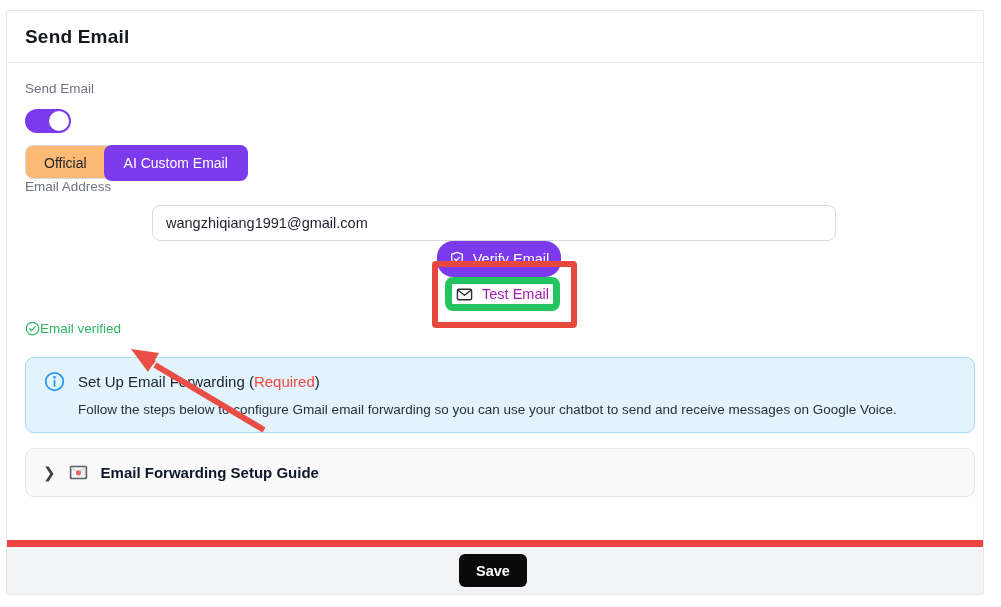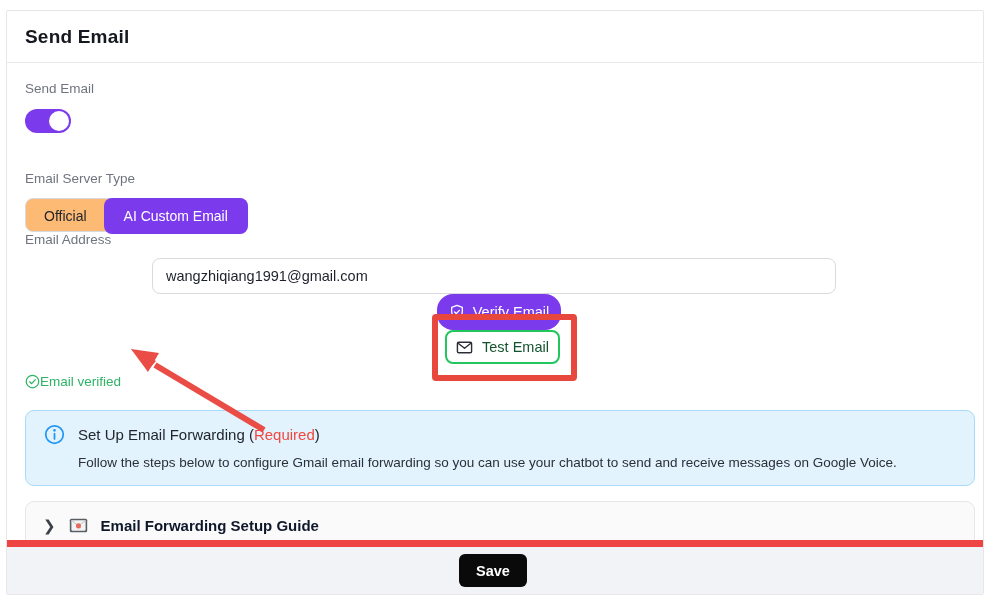--- a/index.html
+++ b/index.html
@@ -120,25 +120,25 @@
   }
   .test-wrap {
     margin-left: 17px;
     position: relative;
     display: inline-flex;
   }
   .btn-test {
     height: 34px;
     width: 115px;
     background: #ffffff;
-    border: 2px solid #22c55e;
+    border: 7px solid #22c55e;
     border-radius: 8px;
     font-family: "Liberation Sans", sans-serif;
     font-size: 14.5px;
-    color: #14532d;
+    color: #a21caf;
     display: inline-flex;
     align-items: center;
     justify-content: center;
     gap: 9px;
     cursor: pointer;
   }
   .red-box {
     position: absolute;
     left: -13px; right: -17px;
     top: -16px; bottom: -17px;
@@ -246,21 +246,20 @@
   </div>
 
   <div class="card-body">
 
     <span class="field-label">Send Email</span>
 
     <button class="toggle" aria-checked="true">
       <span class="knob"></span>
     </button>
 
-    <span class="field-label seg-label">Email Server Type</span>
 
     <div class="segmented">
       <button class="seg">Official</button>
       <button class="seg active">AI Custom Email</button>
     </div>
 
     <span class="field-label email-label">Email Address</span>
 
     <div class="email-row">
       <input class="email-input" type="text" value="wangzhiqiang1991@gmail.com" style="">

